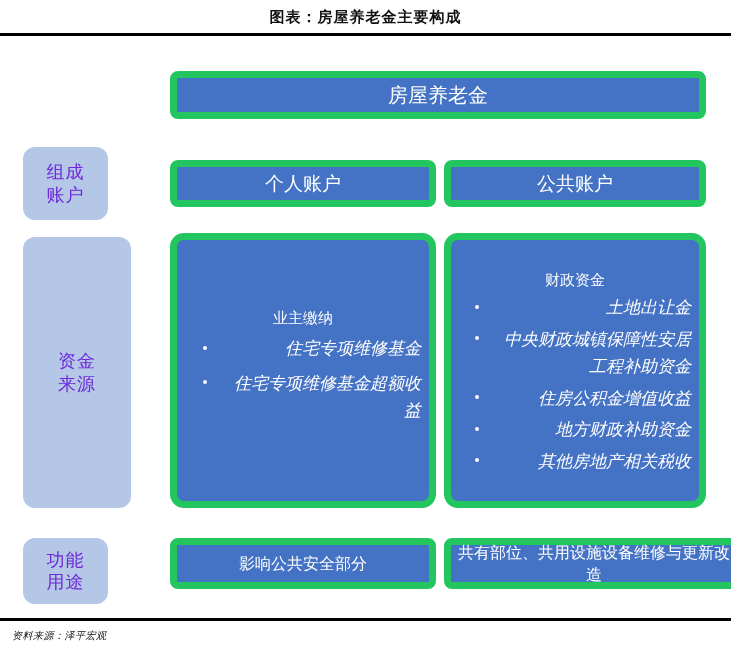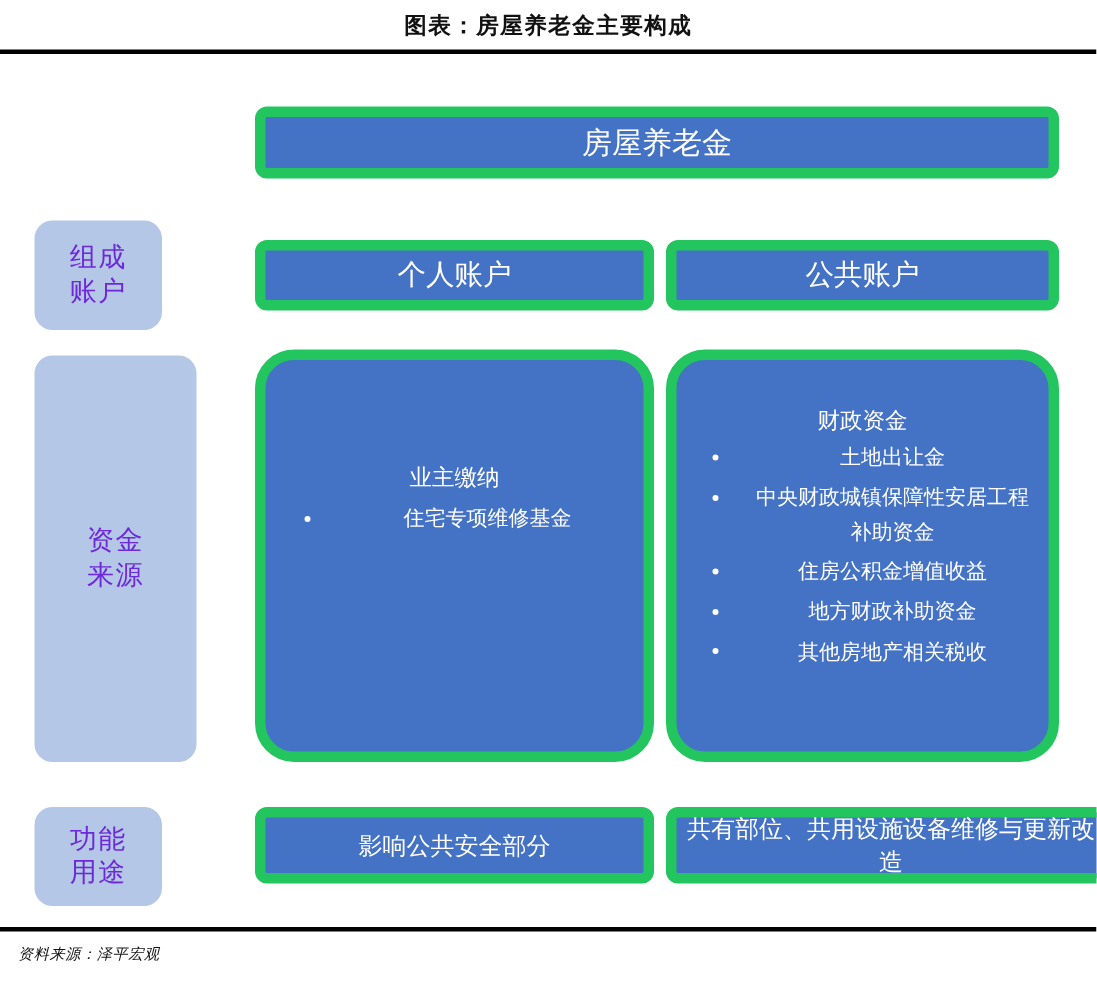--- a/index.html
+++ b/index.html
@@ -66,21 +66,21 @@
     border-radius: 8px;
     color: #ffffff;
     display: flex;
     align-items: center;
     justify-content: center;
     text-align: center;
     font-size: 17px;
     line-height: 1.35;
     padding: 2px 6px;
   }
-  .box.big-radius { border-radius: 26px; }
+  .box.big-radius { border-radius: 14px; }
 
   .label-box {
     position: absolute;
     box-sizing: border-box;
     background: #B4C7E7;
     border: none;
     border-radius: 12px;
     color: #6d28d9;
     display: flex;
     align-items: center;
@@ -122,27 +122,28 @@
   #box-owner .content-head { margin-top: 68px; }
   #box-fiscal .content-head { margin-top: 30px; }
 
   .bullet-list {
     list-style: none;
     margin: 0;
     padding: 0;
   }
   .bullet-item {
     position: relative;
-    font-size: 14px;
+    font-size: 17px;
     line-height: 1.62;
     color: #ffffff;
     padding-left: 52px;
     padding-right: 8px;
     margin-top: 7px;
-    text-align: center;
+    text-align: right;
+    font-style: italic;
   }
   .bullet-item .dot {
     position: absolute;
     left: 28px;
     top: 0.62em;
     width: 4px;
     height: 4px;
     border-radius: 50%;
     background: #ffffff;
   }
@@ -190,20 +191,24 @@
   <span>公共账户</span>
 </div>
 
 <div class="box big-radius content-box" id="box-owner">
   <div class="content-head">业主缴纳</div>
   <ul class="bullet-list">
     <li class="bullet-item">
       <span class="dot"></span>
       <span>住宅专项维修基金</span>
     </li>
+    <li class="bullet-item">
+      <span class="dot"></span>
+      <span>住宅专项维修基金超额收益</span>
+    </li>
   </ul>
 </div>
 
 <div class="box big-radius content-box" id="box-fiscal">
   <div class="content-head">财政资金</div>
   <ul class="bullet-list">
     <li class="bullet-item">
       <span class="dot"></span>
       <span>土地出让金</span>
     </li>

